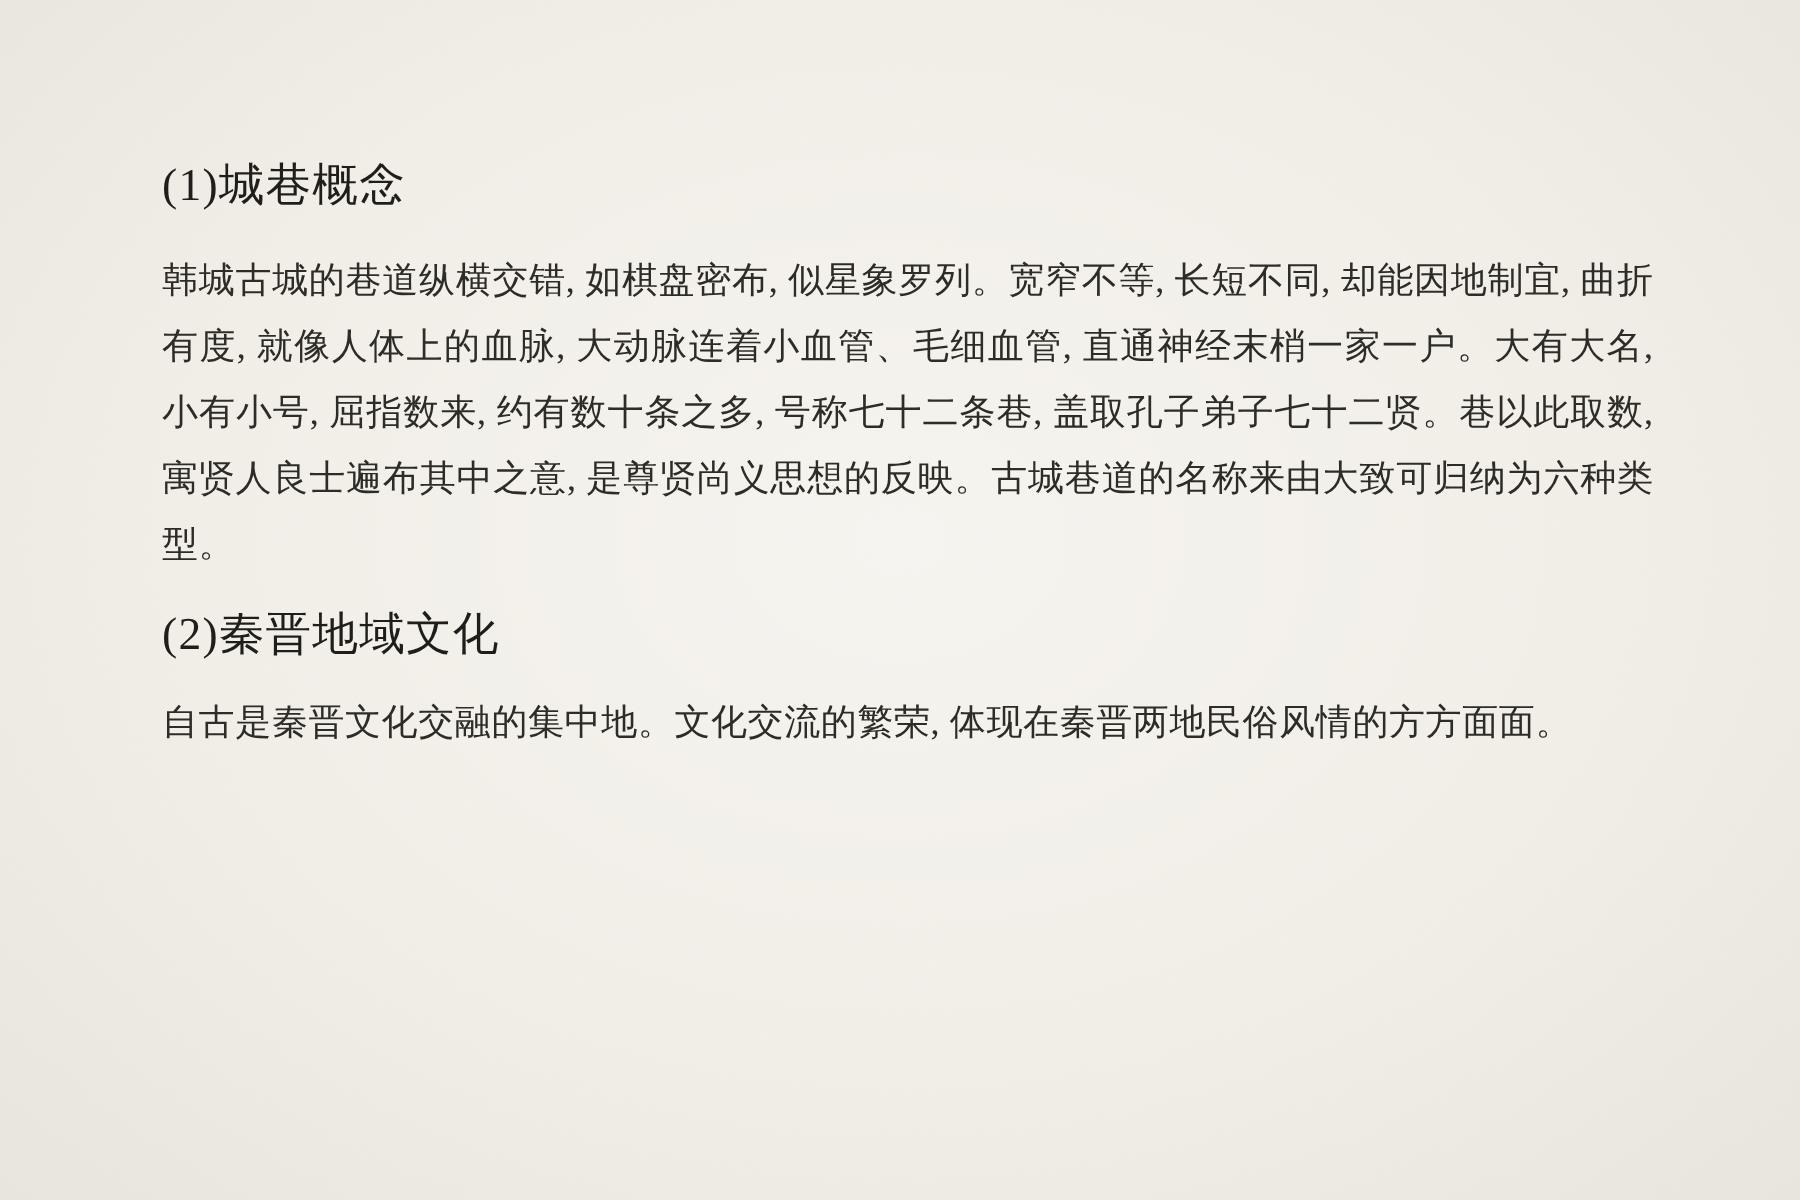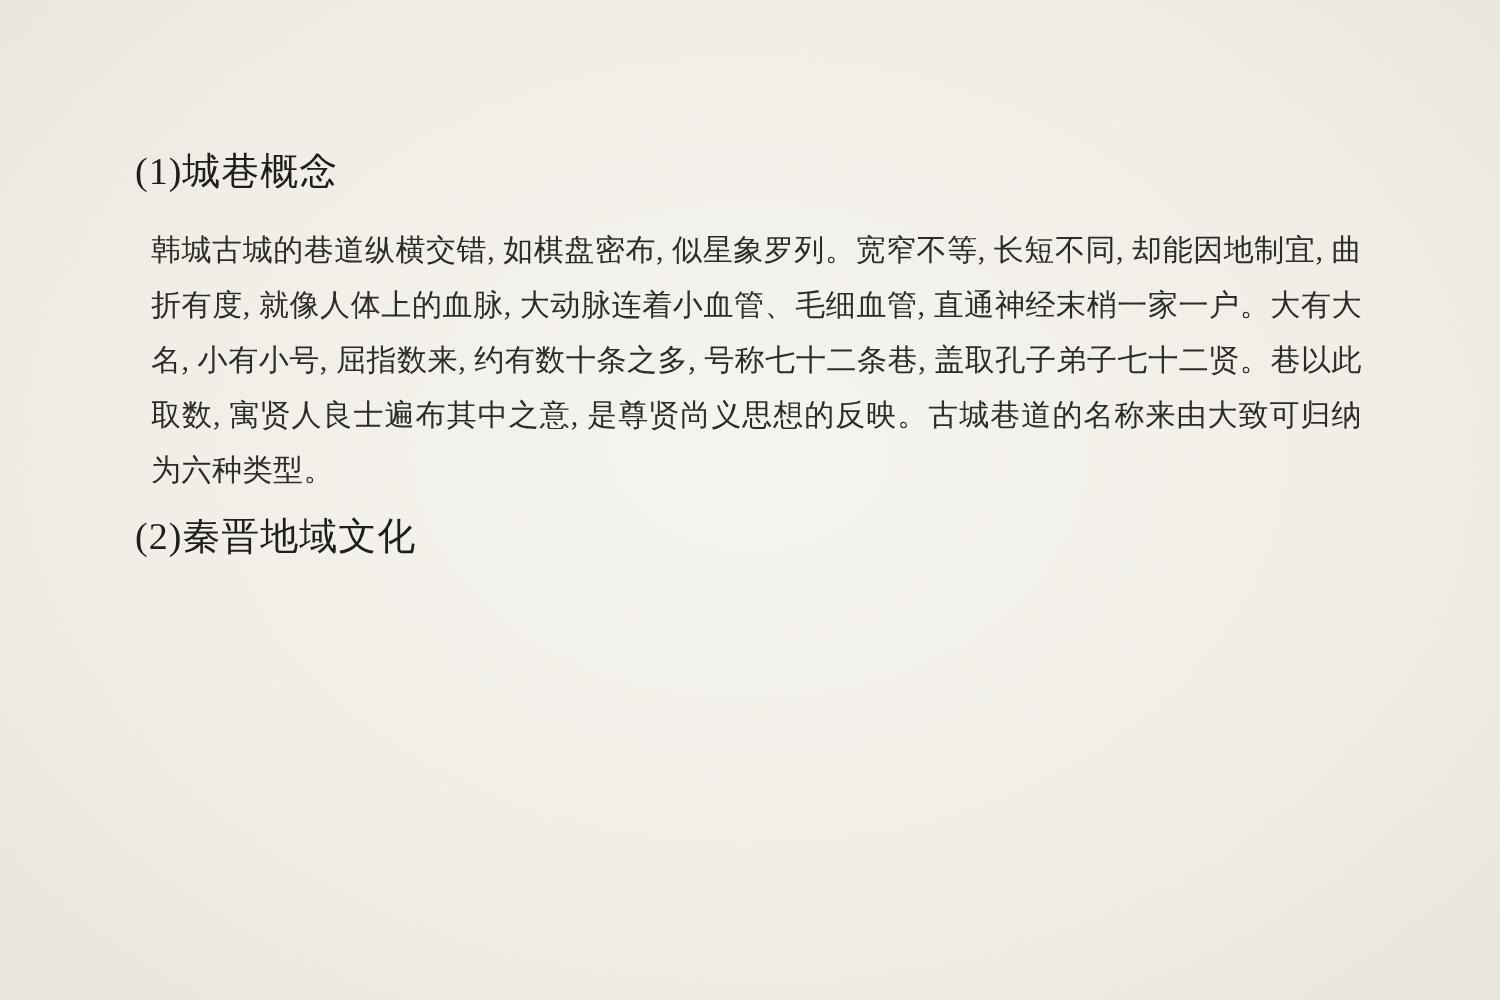--- a/index.html
+++ b/index.html
@@ -21,41 +21,42 @@
     inset: 0;
     width: 1500px;
     height: 1000px;
     opacity: 0.45;
     pointer-events: none;
     z-index: 1;
   }
   .page {
     position: absolute;
     left: 135px;
-    top: 16px;
+    top: 0;
     width: 1243px;
     padding-top: 132px;
     z-index: 2;
     color: #2e2c27;
   }
   h1.section-heading {
     font-size: 38px;
     font-weight: 400;
     line-height: 46px;
     margin: 0 0 28px 0;
     color: #1f1e1b;
     letter-spacing: 1px;
   }
   h1.section-heading.second {
+    margin-top: 25px;
     margin-bottom: 23px;
   }
   p.body-text {
     font-size: 30px;
     line-height: 55px;
-    margin: 16px;
+    margin: 0;
     color: #2e2c27;
     letter-spacing: 0.5px;
   }
   p.justified {
     text-align: justify;
     text-justify: inter-ideograph;
   }
 </style>
 </head>
 <body>
@@ -73,15 +74,16 @@
 
 <div class="page">
 
   <h1 class="section-heading">(1)城巷概念</h1>
 
   <p class="body-text justified">韩城古城的巷道纵横交错, 如棋盘密布, 似星象罗列。宽窄不等, 长短不同, 却能因地制宜, 曲折有度, 就像人体上的血脉, 大动脉连着小血管、毛细血管, 直通神经末梢一家一户。大有大名, 小有小号, 屈指数来, 约有数十条之多, 号称七十二条巷, 盖取孔子弟子七十二贤。巷以此取数, 寓贤人良士遍布其中之意, 是尊贤尚义思想的反映。古城巷道的名称来由大致可归纳为六种类型。</p>
 
   <h1 class="section-heading second">(2)秦晋地域文化</h1>
 
 
+  <p class="body-text">自古是秦晋文化交融的集中地。文化交流的繁荣, 体现在秦晋两地民俗风情的方方面面。</p>
 
 
 </div>
 
 </body></html>

